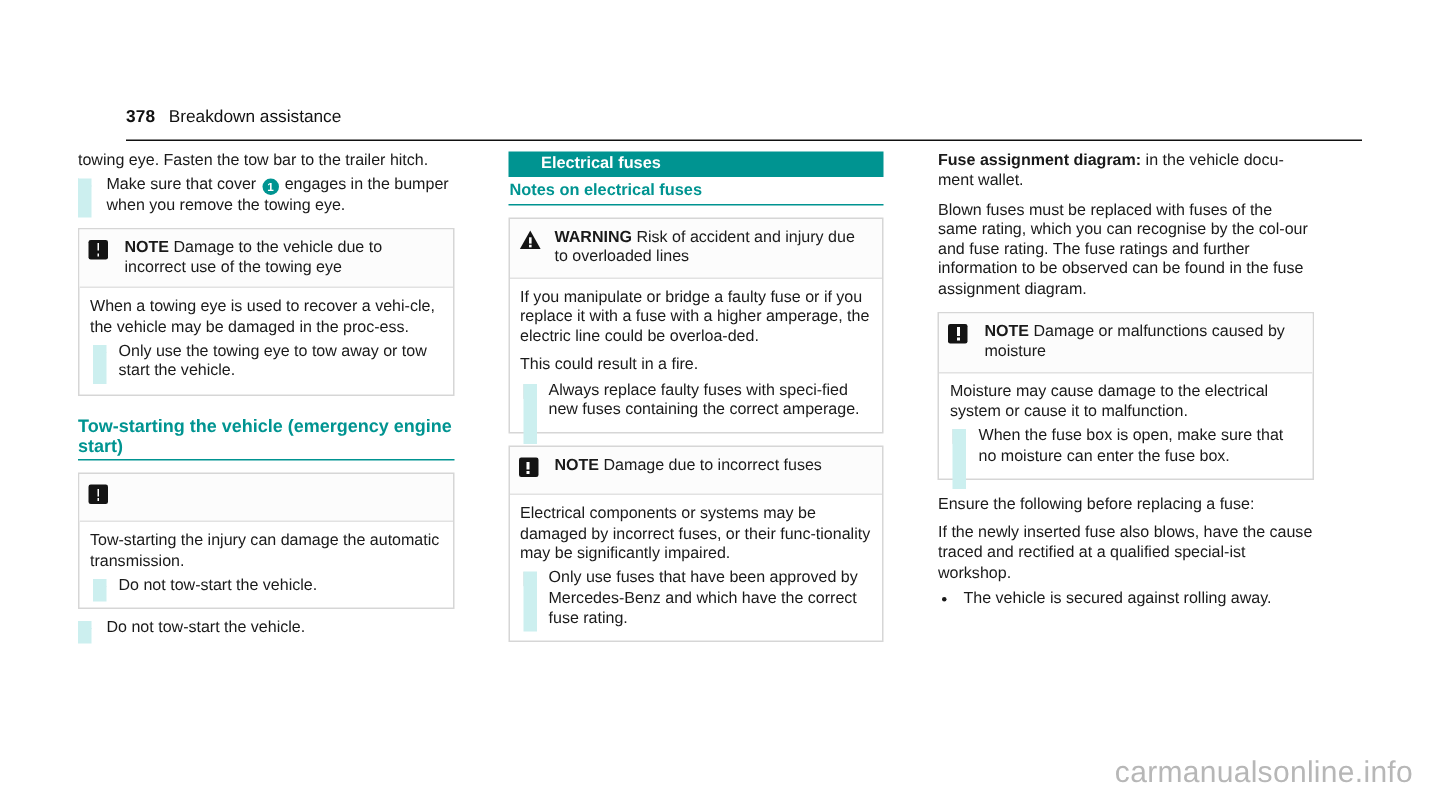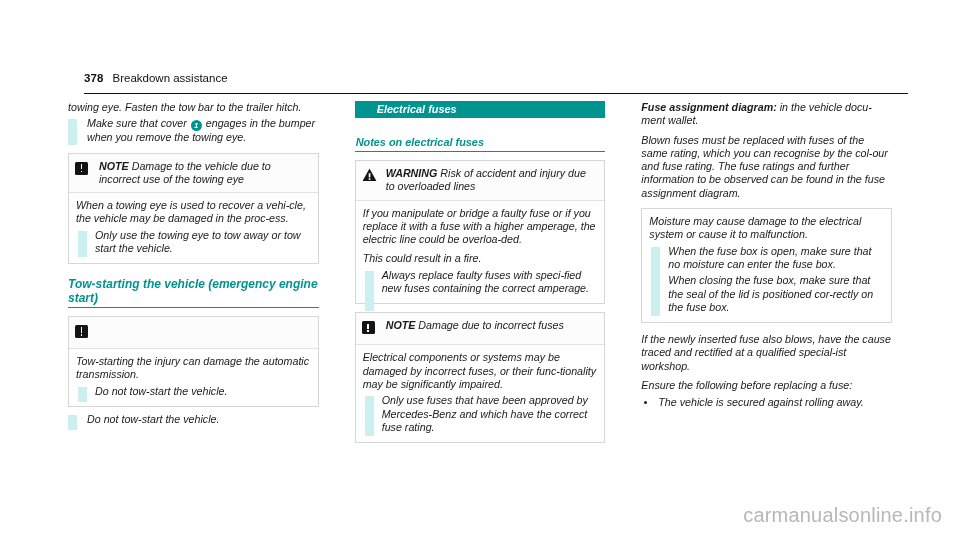--- a/index.html
+++ b/index.html
@@ -33,25 +33,24 @@
   }
   .page-chapter {
     font-size: 11.5px;
     color: #111;
     margin-left: 9px;
   }
 
   
   .columns {
     position: absolute;
-    left: 68px; top: 101px;
+    left: 52px; top: 101px;
     width: 824px;
     display: flex;
     gap: 36px;
-    font-style: italic;
   }
   .col { width: 262px; }
   .col-mid { width: 262px; }
   .col-right { width: 262px; }
 
   
   p.body {
     margin: 0 0 0 0;
     font-size: 10.7px;
     line-height: 13.3px;
@@ -95,21 +94,21 @@
     font-size: 10.9px;
     font-weight: bold;
     padding: 2px 0 3px 22px;
     line-height: 12px;
   }
   .sub-title {
     color: #009491;
     font-size: 10.9px;
     font-weight: bold;
     line-height: 13px;
-    padding: 18px 0 2px 1px;
+    padding: 3px 0 2px 1px;
     border-bottom: 1.4px solid #009491;
   }
   .sec-title {
     color: #009491;
     font-size: 12px;
     font-weight: bold;
     line-height: 13.4px;
     padding-bottom: 2px;
     border-bottom: 1.4px solid #009491;
   }
@@ -350,51 +349,44 @@
 
   </div>
 
   <div class="col-right">
 
     <p class="body"><b>Fuse assignment diagram:</b><span> in the vehicle docu-ment wallet.</span></p>
 
     <p class="body">Blown fuses must be replaced with fuses of the same rating, which you can recognise by the col-our and fuse rating. The fuse ratings and further information to be observed can be found in the fuse assignment diagram.</p>
 
     <div class="admon">
+      <div class="admon-head">
+        <span class="admon-icon"><i class="ico-note"></i></span>
+        <span class="admon-title"><b>NOTE</b> <span>Damage or malfunctions caused by moisture</span></span>
+      </div>
       <div class="admon-body">
         <p class="body">Moisture may cause damage to the electrical system or cause it to malfunction.</p>
         <div class="hl-wrap">
           <div class="hl-bar" style="left:2px;height:40px;"></div>
           <div class="step">
             <span class="arrow" style="padding-left:2px;">
               <svg width="10" height="10" viewBox="0 0 10 10">
                   <polygon points="0,0 9,5 0,10" fill="#9a9a9a"></polygon>
                 </svg>
             </span>
             <span class="steptext">When the fuse box is open, make sure that no moisture can enter the fuse box.</span>
           </div>
         </div>
-        <div class="hl-wrap">
-          <div class="hl-bar" style="left:2px;height:40px;"></div>
-          <div class="step">
-            <span class="arrow" style="padding-left:2px;">
-              <svg width="10" height="10" viewBox="0 0 10 10">
-                  <polygon points="0,0 9,5 0,10" fill="#9a9a9a"></polygon>
-                </svg>
-            </span>
-            <span class="steptext">When closing the fuse box, make sure that the seal of the lid is positioned cor-rectly on the fuse box.</span>
-          </div>
-        </div>
       </div>
     </div>
 
     <div class="gap10"></div>
 
+    <p class="body">Ensure the following before replacing a fuse:</p>
     <p class="body">If the newly inserted fuse also blows, have the cause traced and rectified at a qualified special-ist workshop.</p>
-    <p class="body">Ensure the following before replacing a fuse:</p>
 
     <div class="blist">
       <div class="bitem">
         <span class="bdot">
             <i></i>
           </span>
         <span class="btext">The vehicle is secured against rolling away.</span>
       </div>
     </div>
 

